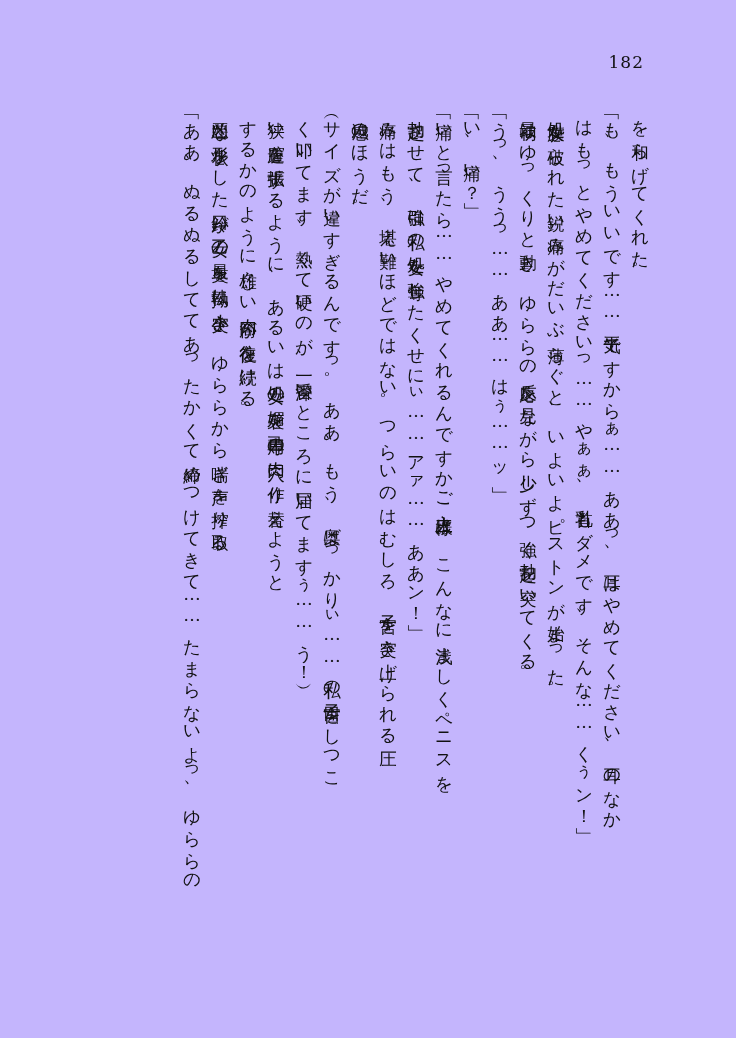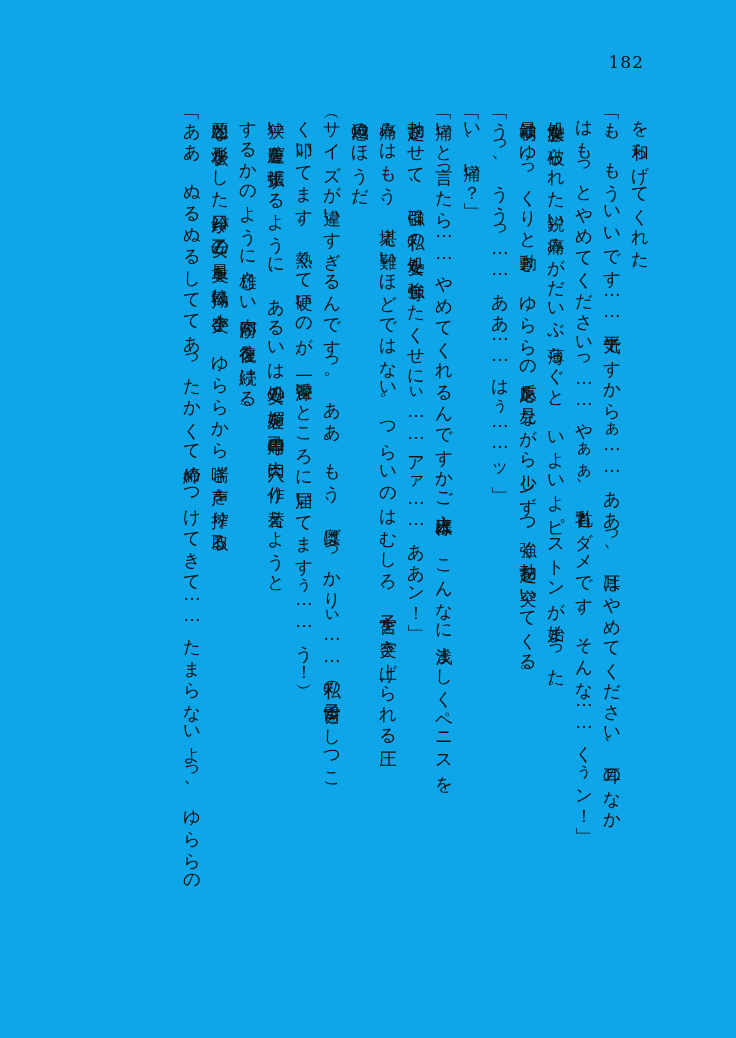--- a/index.html
+++ b/index.html
@@ -4,21 +4,21 @@
 <style>
   html, body {
     margin: 0;
     padding: 0;
     background: #ffffff;
   }
   #page {
     position: relative;
     width: 736px;
     height: 1038px;
-    background: #0ea5e9;
+    background: #c4b5fd;
     overflow: hidden;
     font-family: "DejaVu Serif", "Liberation Serif", serif;
     color: #111111;
   }
   #page-number {
     position: absolute;
     top: 52px;
     right: 92px;
     font-size: 17px;
     letter-spacing: 1px;

